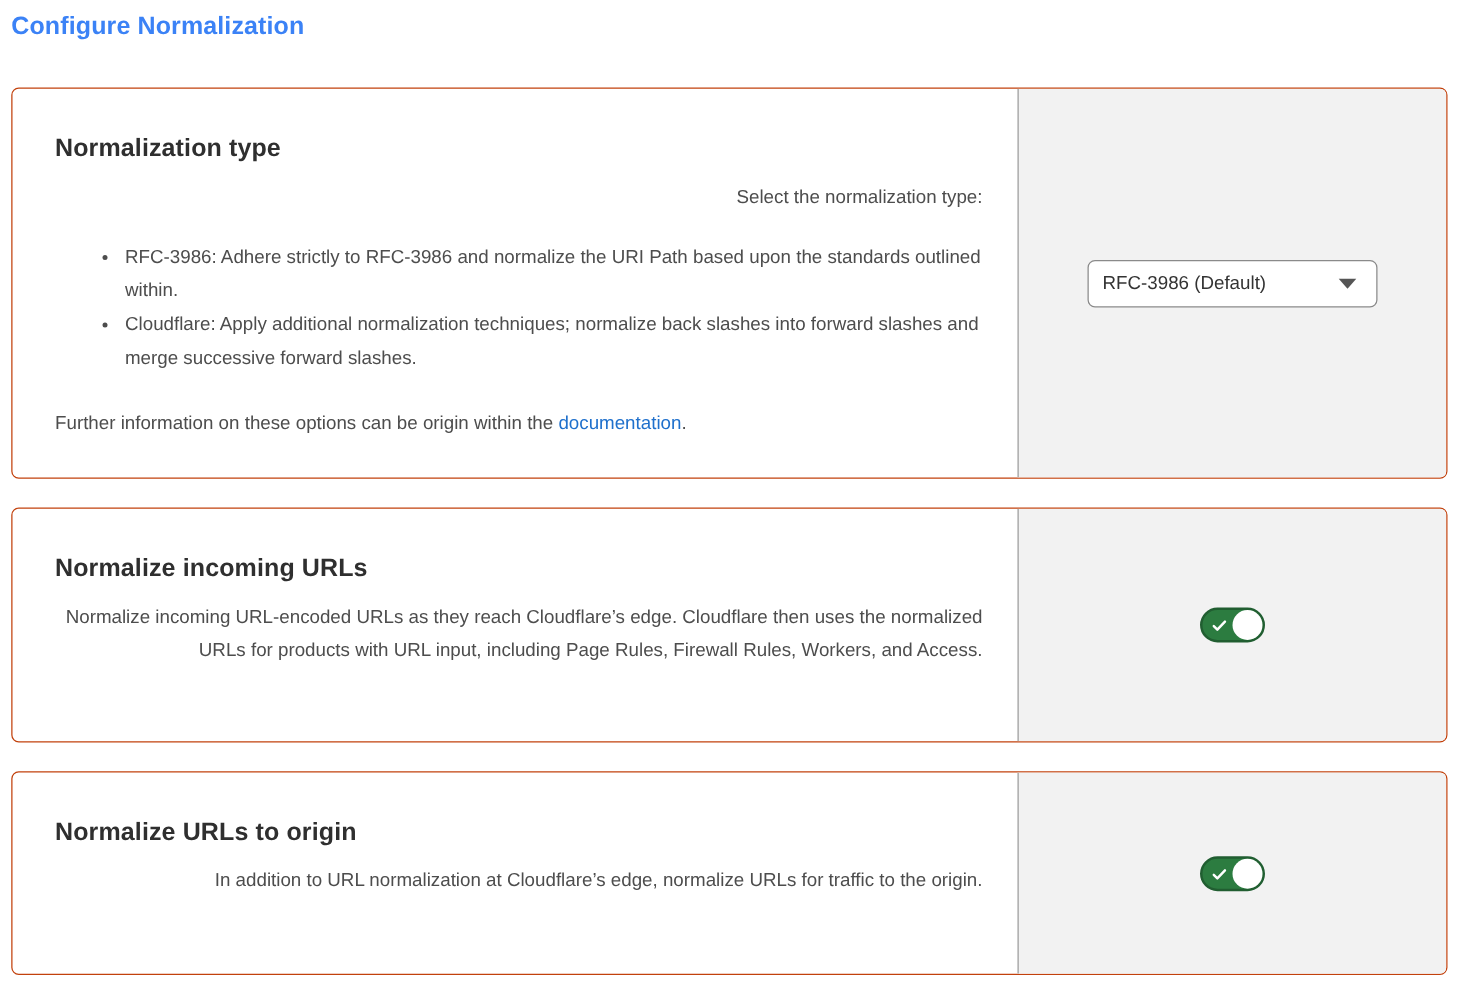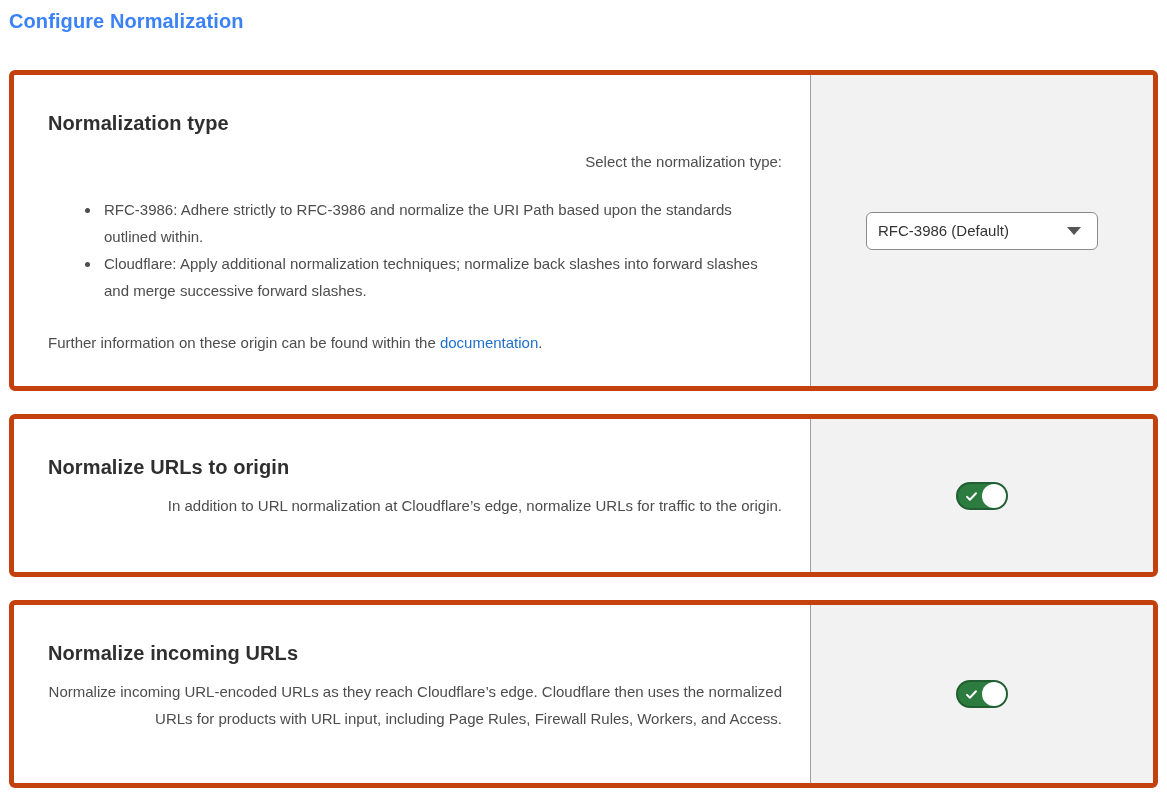--- a/index.html
+++ b/index.html
@@ -14,21 +14,21 @@
     font-size: 20px;
     font-weight: 700;
     color: #3b82f6;
     margin-left: 0px;
     letter-spacing: 0.1px;
   }
   .cards { margin-top: 37px; }
   .card {
     display: flex;
     align-items: stretch;
-    border: 5px solid #c2410c;
+    border: 1px solid #c2410c;
     border-radius: 6px;
     background: #ffffff;
     overflow: hidden;
     margin-bottom: 23px;
   }
   .card:last-child { margin-bottom: 0; }
   .card-content {
     flex: 1 1 auto;
     padding: 37px 28px 30px 34px;
   }
@@ -133,53 +133,53 @@
 <div class="cards">
 
   <section class="card">
     <div class="card-content">
       <h2 class="card-heading">Normalization type</h2>
       <p class="card-intro">Select the normalization type:</p>
       <ul class="bullet-list">
         <li>RFC-3986: Adhere strictly to RFC-3986 and normalize the URI Path based upon the standards outlined within.</li>
         <li>Cloudflare: Apply additional normalization techniques; normalize back slashes into forward slashes and merge successive forward slashes.</li>
       </ul>
-      <p class="card-footer"><span>Further information on these origin can be found within the </span><a class="doc-link">documentation</a><span>.</span></p>
+      <p class="card-footer"><span>Further information on these options can be origin within the </span><a class="doc-link">documentation</a><span>.</span></p>
     </div>
     <div class="card-side">
       <div class="dropdown" role="listbox">
         <span class="dropdown-value">RFC-3986 (Default)</span>
         <span class="caret"></span>
+      </div>
+    </div>
+  </section>
+
+  <section class="card" style="min-height:188px;">
+    <div class="card-content">
+      <h2 class="card-heading">Normalize incoming URLs</h2>
+      <p class="card-text">Normalize incoming URL-encoded URLs as they reach Cloudflare’s edge. Cloudflare then uses the normalized URLs for products with URL input, including Page Rules, Firewall Rules, Workers, and Access.</p>
+    </div>
+    <div class="card-side">
+      <div class="toggle" role="switch" aria-checked="true">
+        <svg class="check" viewBox="0 0 16 16">
+          <path d="M2.5 8.5 L6 12 L13.5 4" stroke="#ffffff" stroke-width="2.4" fill="none" stroke-linecap="round" stroke-linejoin="round"></path>
+        </svg>
+        <div class="knob"></div>
       </div>
     </div>
   </section>
 
   <section class="card" style="min-height:163px;">
     <div class="card-content">
       <h2 class="card-heading">Normalize URLs to origin</h2>
       <p class="card-text">In addition to URL normalization at Cloudflare’s edge, normalize URLs for traffic to the origin.</p>
     </div>
     <div class="card-side">
       <div class="toggle" role="switch" aria-checked="true">
         <svg class="check" viewBox="0 0 16 16">
           <path d="M2.5 8.5 L6 12 L13.5 4" stroke="#ffffff" stroke-width="2.4" fill="none" stroke-linecap="round" stroke-linejoin="round"></path>
         </svg>
         <div class="knob"></div>
       </div>
     </div>
   </section>
 
-  <section class="card" style="min-height:188px;">
-    <div class="card-content">
-      <h2 class="card-heading">Normalize incoming URLs</h2>
-      <p class="card-text">Normalize incoming URL-encoded URLs as they reach Cloudflare’s edge. Cloudflare then uses the normalized URLs for products with URL input, including Page Rules, Firewall Rules, Workers, and Access.</p>
-    </div>
-    <div class="card-side">
-      <div class="toggle" role="switch" aria-checked="true">
-        <svg class="check" viewBox="0 0 16 16">
-          <path d="M2.5 8.5 L6 12 L13.5 4" stroke="#ffffff" stroke-width="2.4" fill="none" stroke-linecap="round" stroke-linejoin="round"></path>
-        </svg>
-        <div class="knob"></div>
-      </div>
-    </div>
-  </section>
-
 </div>
 
 </body></html>

